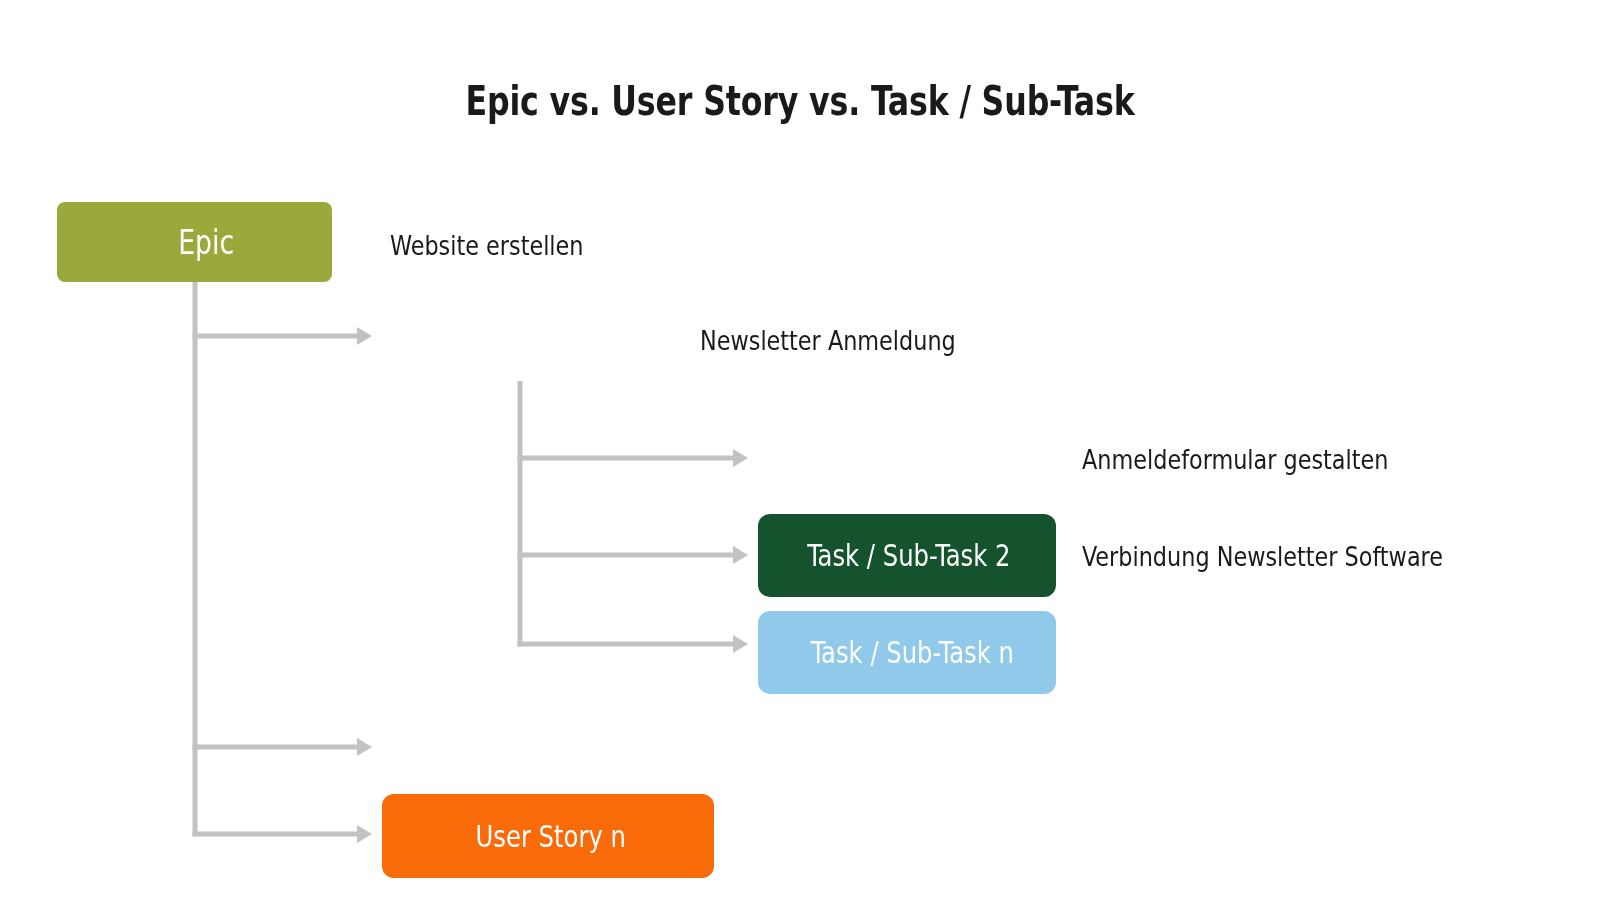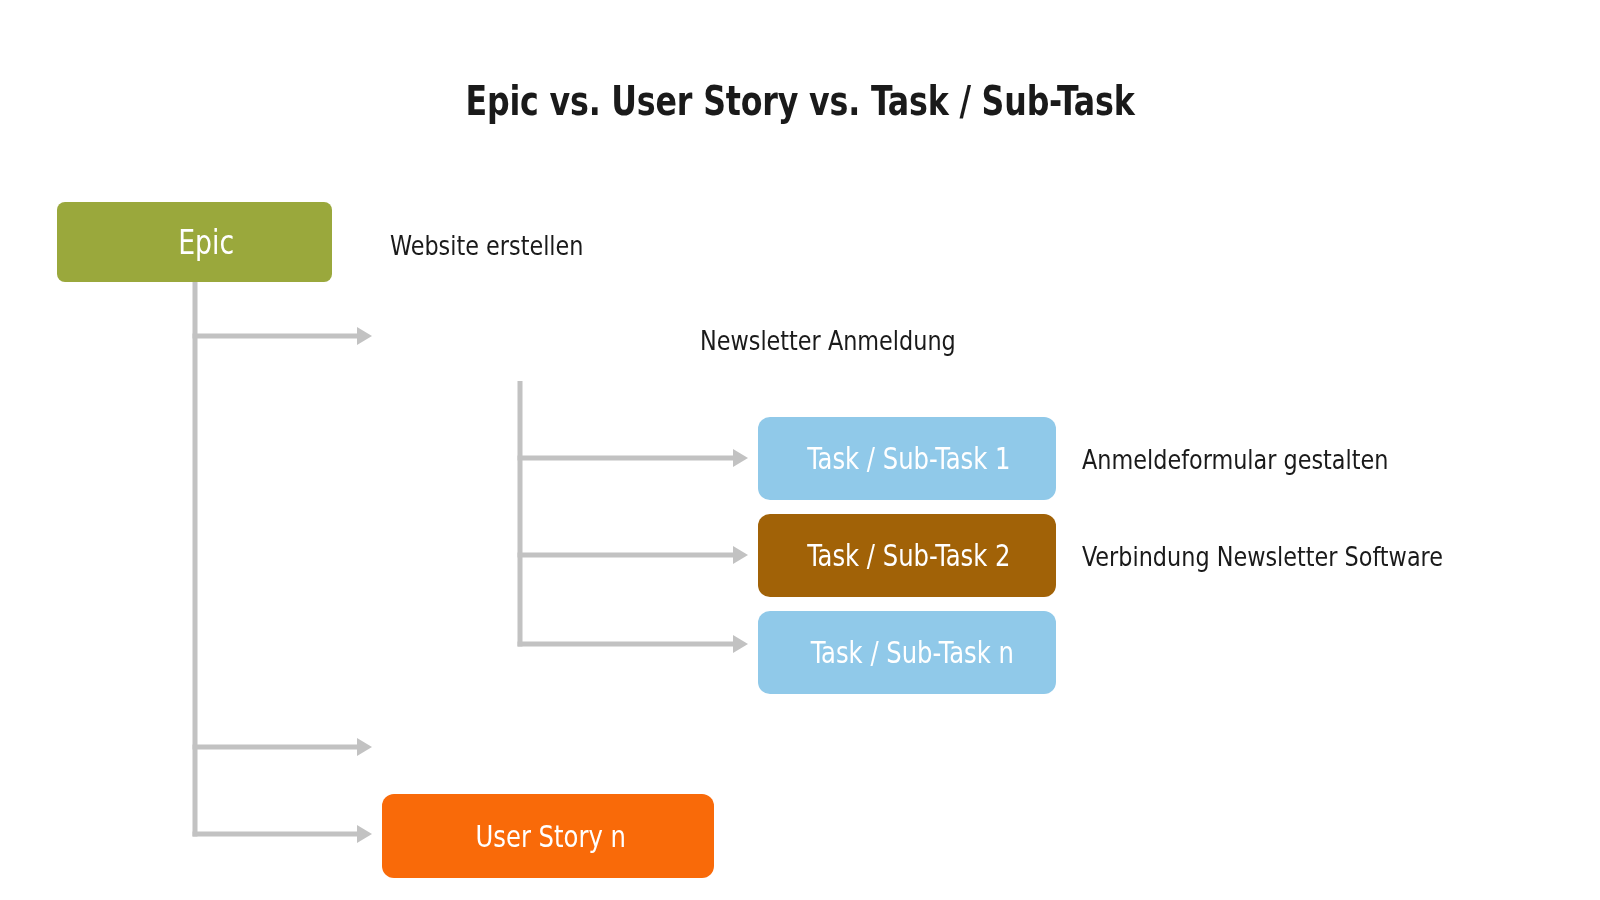--- a/index.html
+++ b/index.html
@@ -137,24 +137,21 @@
     </svg>
 
   <div class="node epic" id="node-epic" style="left: 57px; top: 168px; width: 275px; height: 80px; background: rgb(154, 168, 60); color: rgb(255, 255, 255);">
     <span class="node-label">Epic</span>
   </div>
 
   <div class="node story" id="node-story-2" style="left: 382px; top: 760px; width: 332px; height: 84px; background: rgb(249, 106, 9); color: rgb(255, 255, 255);">
     <span class="node-label">User Story n</span>
   </div>
 
-  <div class="node task" id="node-task-0" style="left: 758px; top: 383px; width: 298px; height: 83px; background: rgb(144, 201, 233); color: rgb(255, 255, 255);">
-    <span class="node-label">Task / Sub-Task 1</span>
-  </div>
-  <div class="node task" id="node-task-1" style="left: 758px; top: 480px; width: 298px; height: 83px; background: #a16207; color: rgb(255, 255, 255);">
+  <div class="node task" id="node-task-1" style="left: 758px; top: 480px; width: 298px; height: 83px; background: #14532d; color: rgb(255, 255, 255);">
     <span class="node-label">Task / Sub-Task 2</span>
   </div>
   <div class="node task" id="node-task-2" style="left: 758px; top: 577px; width: 298px; height: 83px; background: rgb(144, 201, 233); color: rgb(255, 255, 255); padding-left: 7px;">
     <span class="node-label">Task / Sub-Task n</span>
   </div>
 
   <div class="side-label" id="anno-0" style="left: 390px; top: 196px; color: rgb(26, 26, 26);">Website erstellen</div>
   <div class="side-label" id="anno-1" style="left: 700px; top: 291px; color: rgb(26, 26, 26);">Newsletter Anmeldung</div>
   <div class="side-label" id="anno-2" style="left: 1082px; top: 410px; color: rgb(26, 26, 26);">Anmeldeformular gestalten</div>
   <div class="side-label" id="anno-3" style="left: 1082px; top: 507px; color: rgb(26, 26, 26);">Verbindung Newsletter Software</div>

